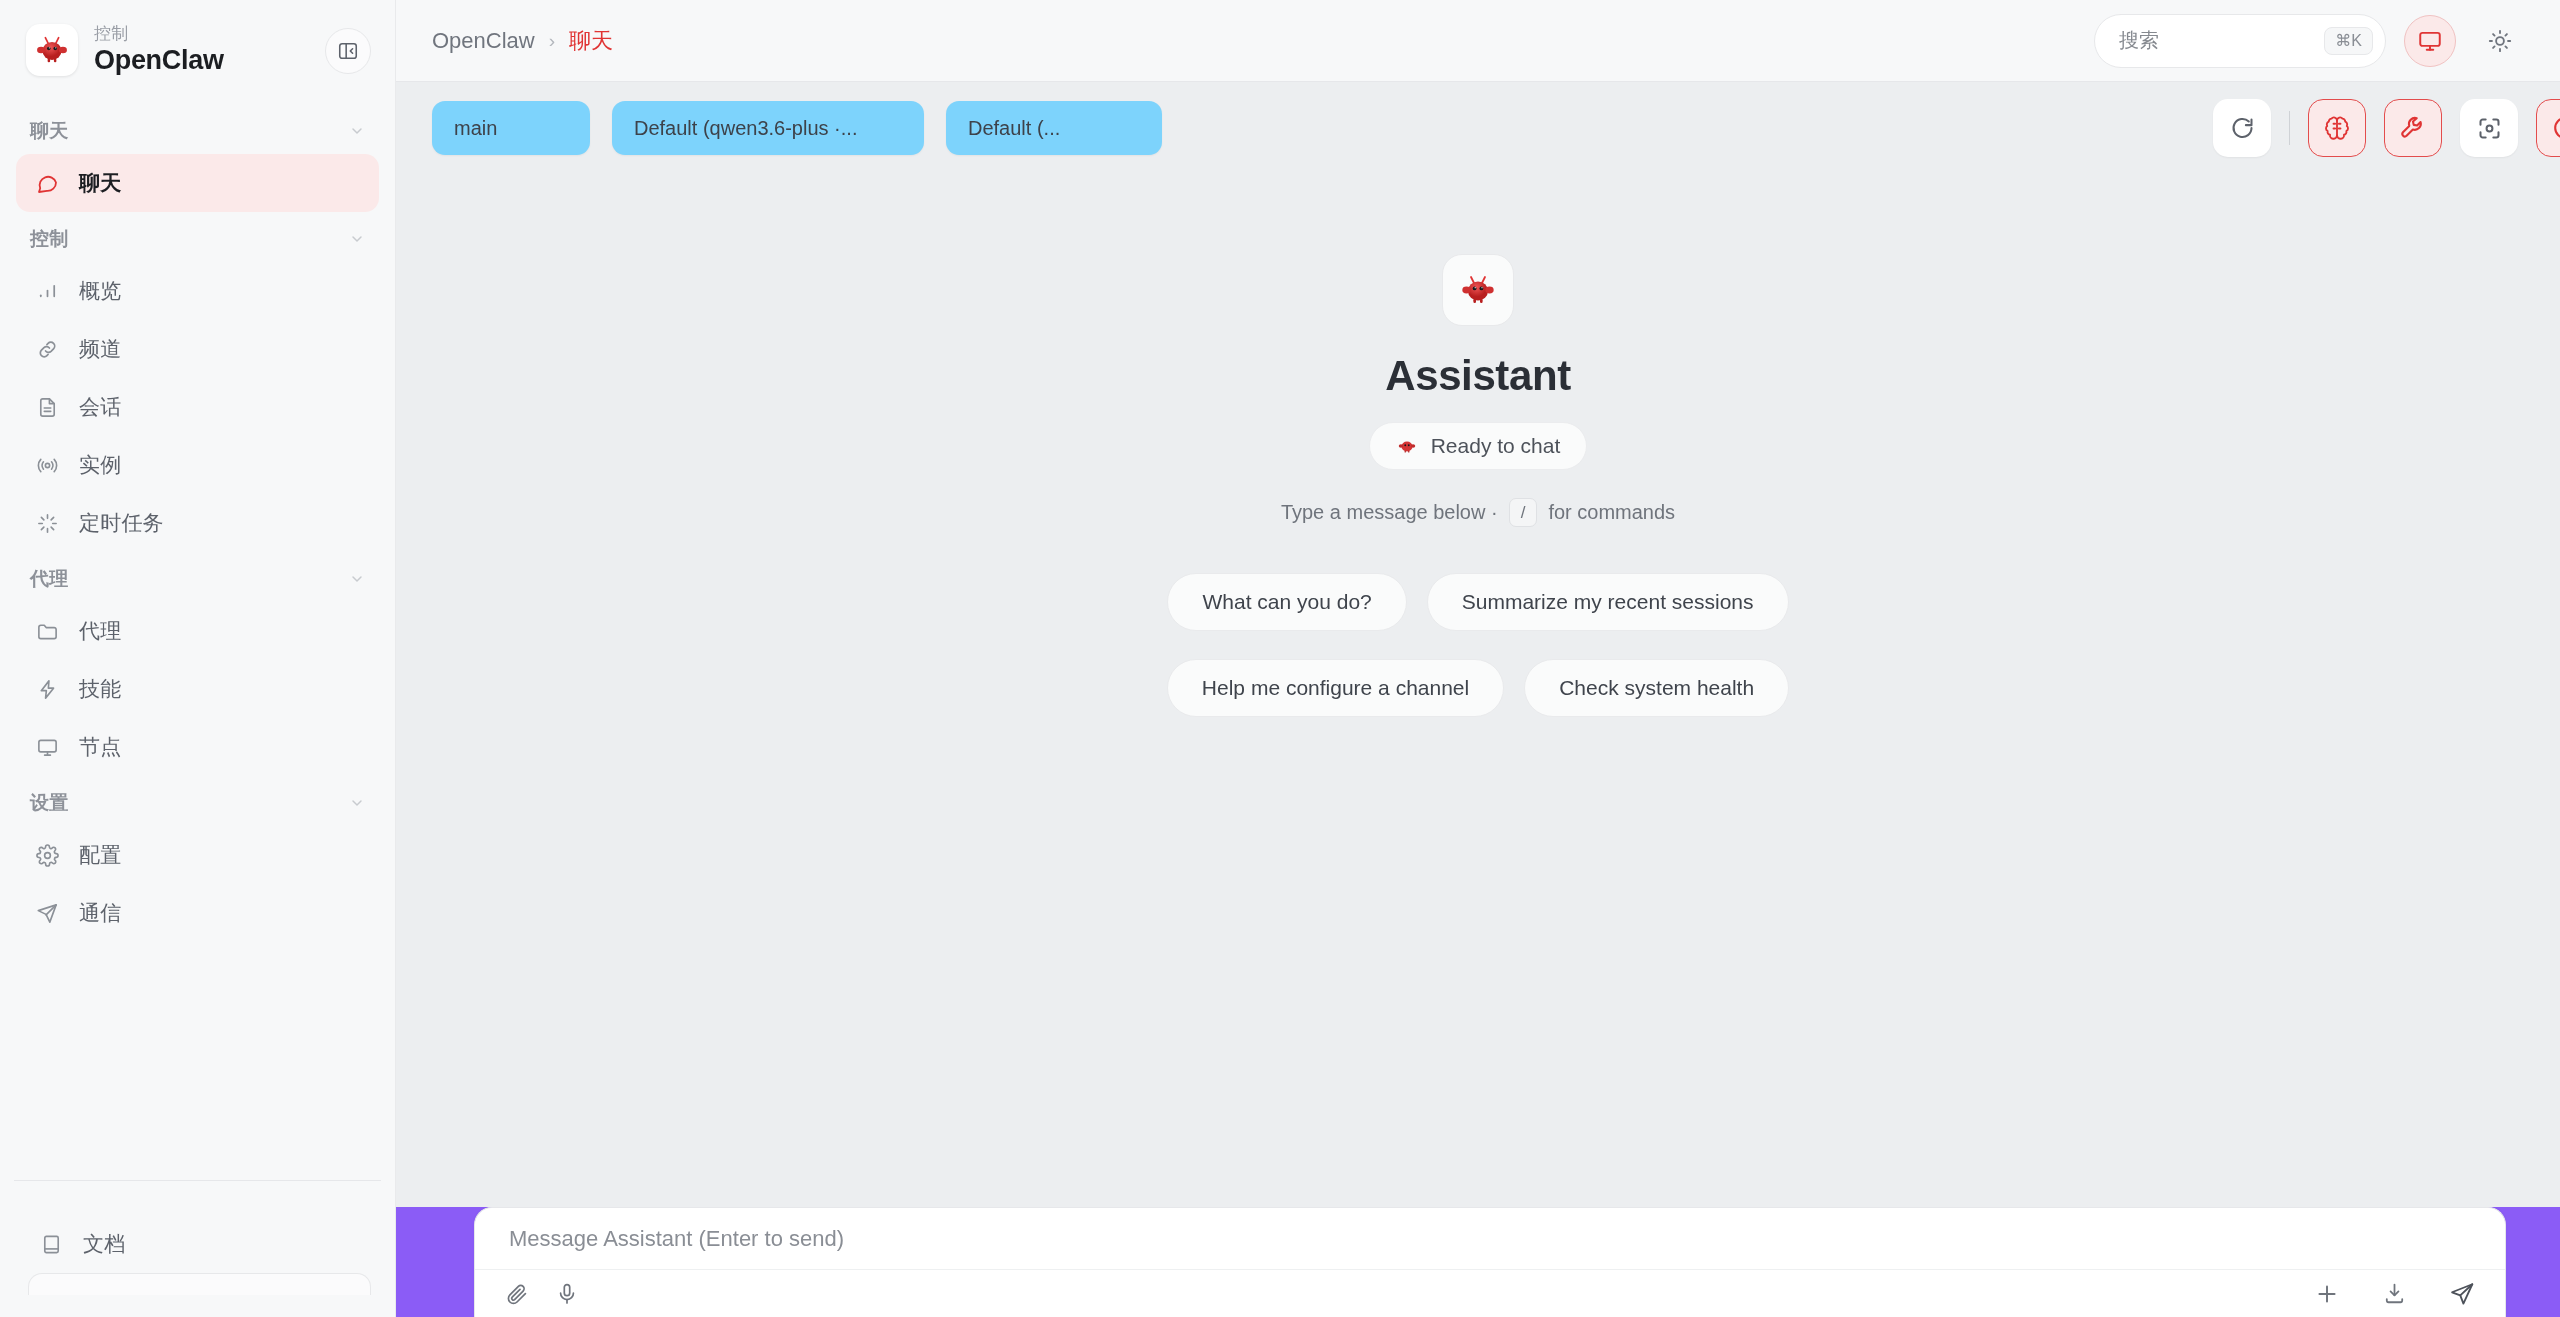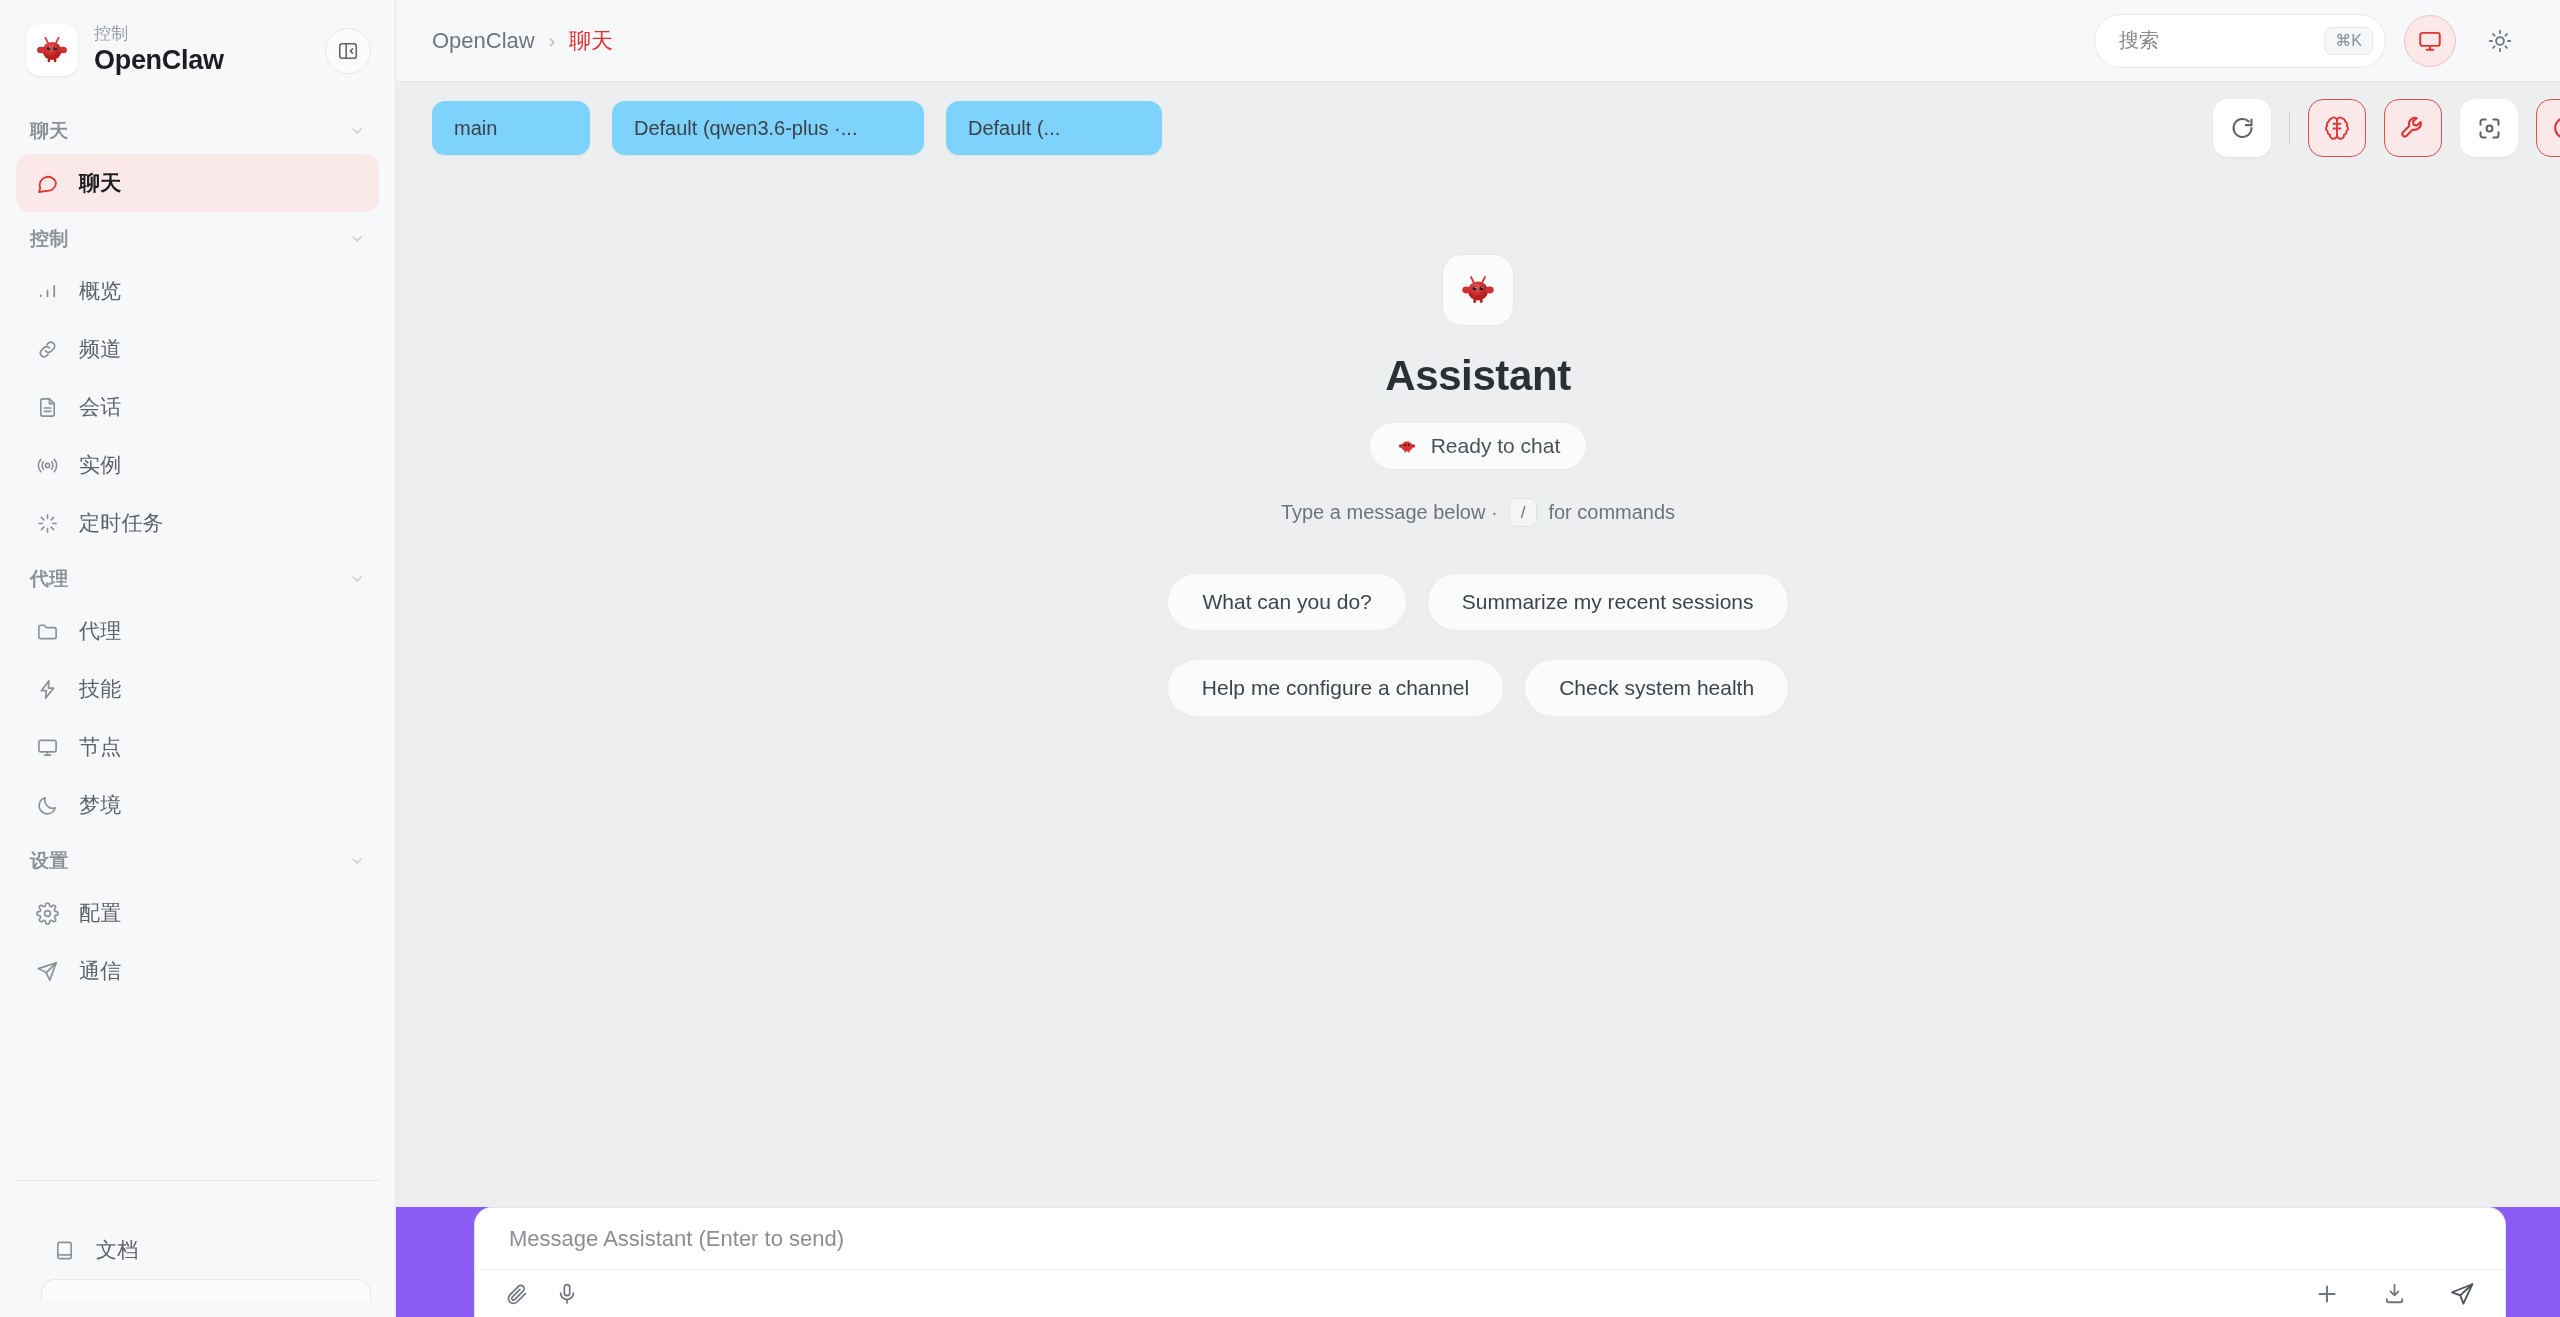--- a/index.html
+++ b/index.html
@@ -64,21 +64,21 @@
 
   .sb-fade {
     position: absolute; left: 0; right: 0; bottom: 0; height: 146px;
     background: linear-gradient(to bottom, rgba(247,248,249,0) 0%, #f7f8f9 26%);
     pointer-events: none;
   }
   .sb-divider {
     position: absolute; left: 14px; right: 14px; bottom: 136px;
     height: 1px; background: #e6e7ea;
   }
-  .sb-bottom { position: absolute; left: 17px; right: 0; bottom: 0; padding-bottom: 16px; }
+  .sb-bottom { position: absolute; left: 4px; right: 0; bottom: 0; padding-bottom: 22px; }
   .sb-pill-stub {
     margin: 0 24px; height: 22px; border-radius: 14px 14px 0 0;
     background: #fbfbfc; border: 1px solid #e7e8ea; border-bottom: none;
   }
 
   
   .main { flex: 1 1 auto; height: 1317px; display: flex; flex-direction: column; min-width: 0; background: #eceef0; }
 
   .topbar {
     height: 82px; flex: 0 0 82px;
@@ -339,28 +339,20 @@
       </div>
       <div class="nav-item">
         <span class="ic">
           <svg width="23" height="23" viewBox="0 0 24 24" fill="none" stroke="#8b9097" stroke-width="1.7" stroke-linecap="round" stroke-linejoin="round">
               <rect x="3" y="4.5" width="18" height="12" rx="2"></rect>
               <line x1="9" y1="20" x2="15" y2="20"></line>
               <line x1="12" y1="16.5" x2="12" y2="20"></line>
             </svg>
         </span>
         <span class="lb">节点</span>
-      </div>
-      <div class="nav-item">
-        <span class="ic">
-          <svg width="23" height="23" viewBox="0 0 24 24" fill="none" stroke="#8b9097" stroke-width="1.7" stroke-linecap="round" stroke-linejoin="round">
-              <path d="M20 14.5A8.5 8.5 0 0 1 9.5 4a8.5 8.5 0 1 0 10.5 10.5z"></path>
-            </svg>
-        </span>
-        <span class="lb">梦境</span>
       </div>
 
       <div class="sb-group-hd">
         <span class="t">设置</span>
         <svg class="chev" viewBox="0 0 24 24" fill="none" stroke="#9aa0a7" stroke-width="2.2">
             <path d="M6 9l6 6 6-6" stroke-linecap="round" stroke-linejoin="round"></path>
           </svg>
       </div>
       <div class="nav-item">
         <span class="ic">

